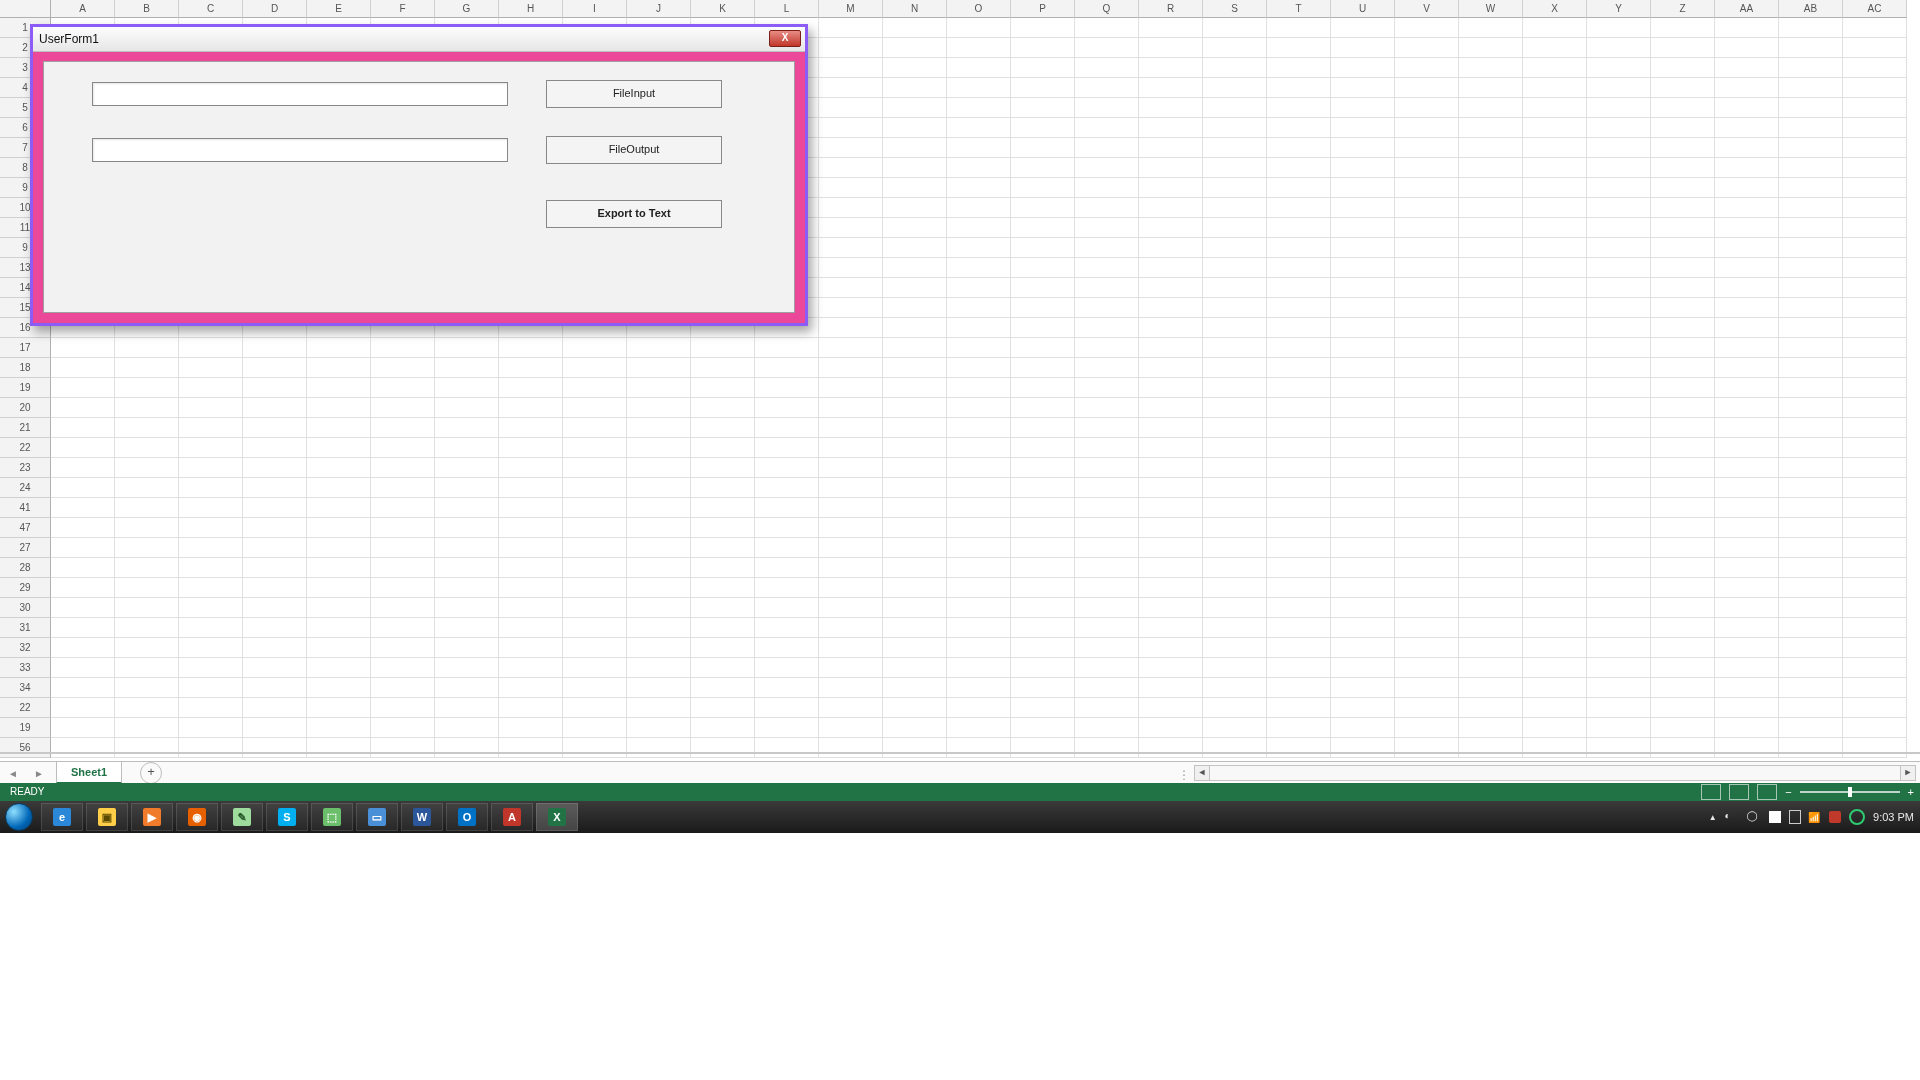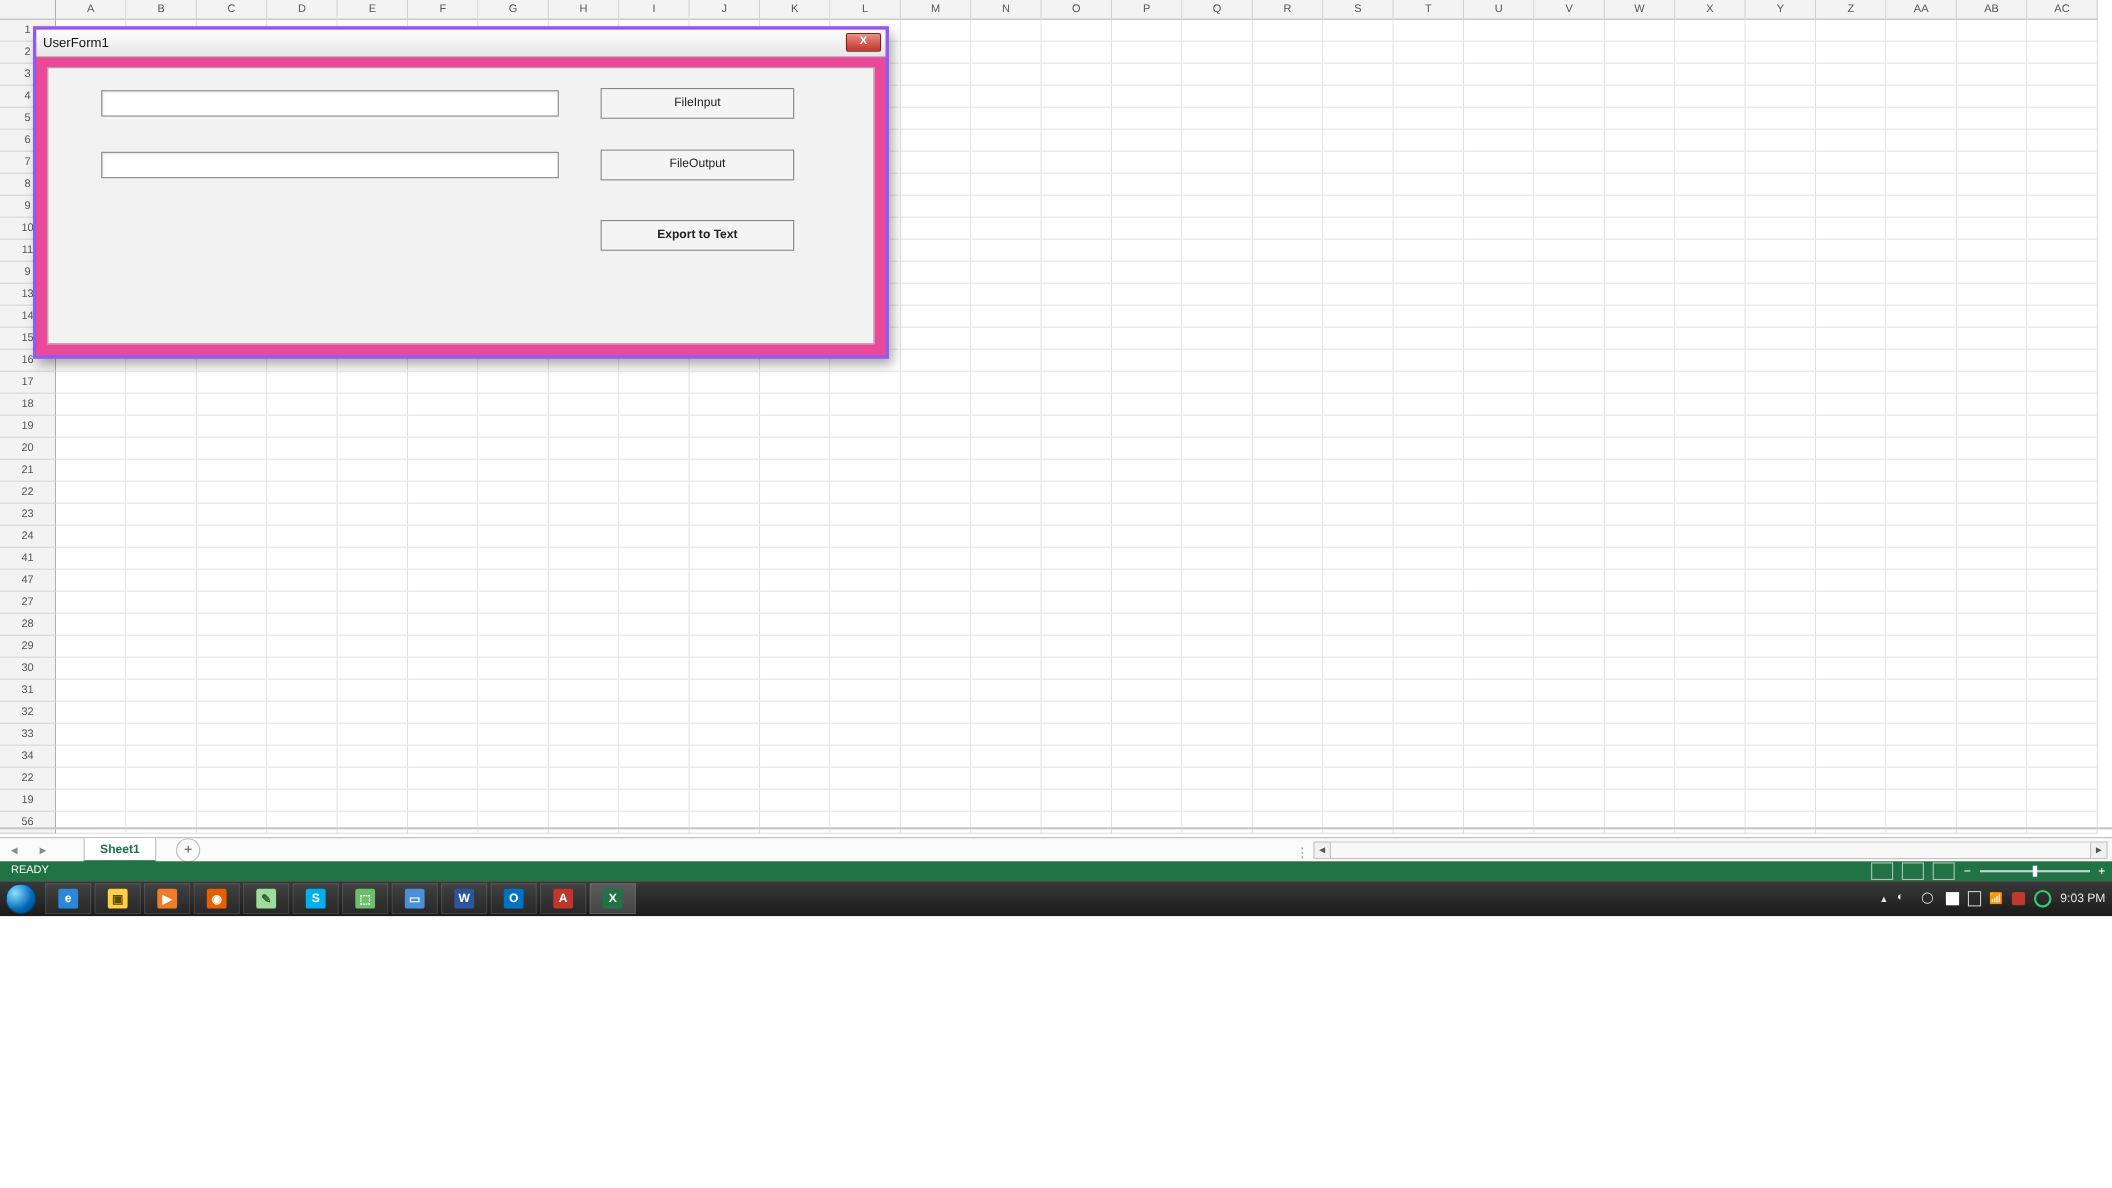--- a/index.html
+++ b/index.html
@@ -185,21 +185,21 @@
     display:flex;
     justify-content:space-around;
     color:#888;
     font-size:10px;
   }
   .tab-nav span{cursor:default;}
   .sheet-tab {
     height: 20px;
     line-height: 20px;
     padding: 0 14px;
-    margin-left:24px;
+    margin-left:4px;
     border: 1px solid #bdbdbd;
     border-top:none;
     border-bottom: 2px solid #217346;
     background: #fff;
     color: #217346;
     font-weight: bold;
     font-size:11px;
   }
   .add-sheet {
     width: 20px;

